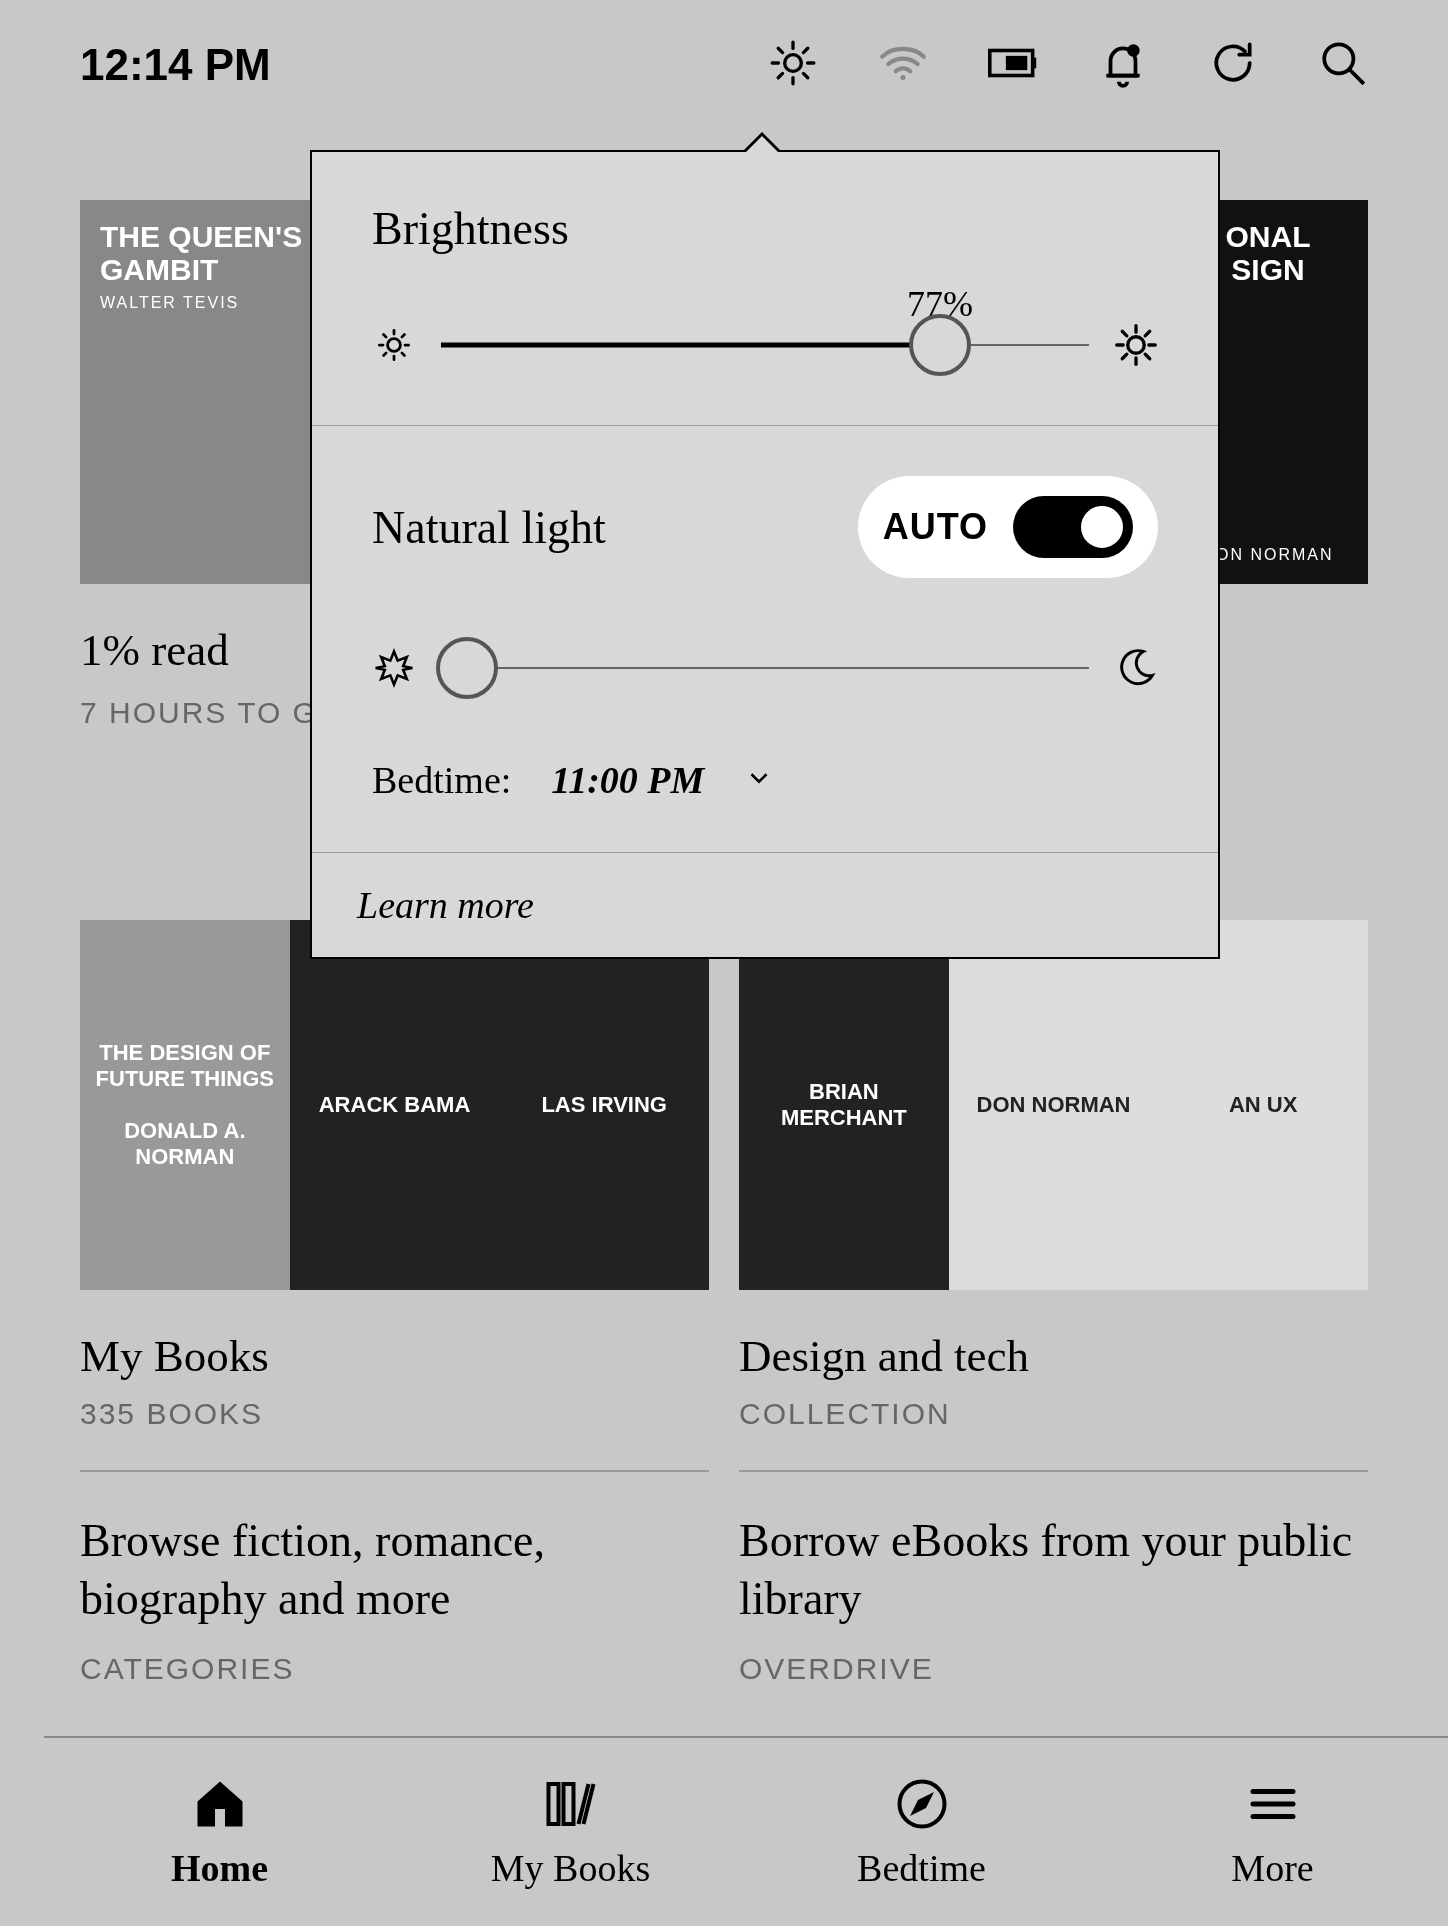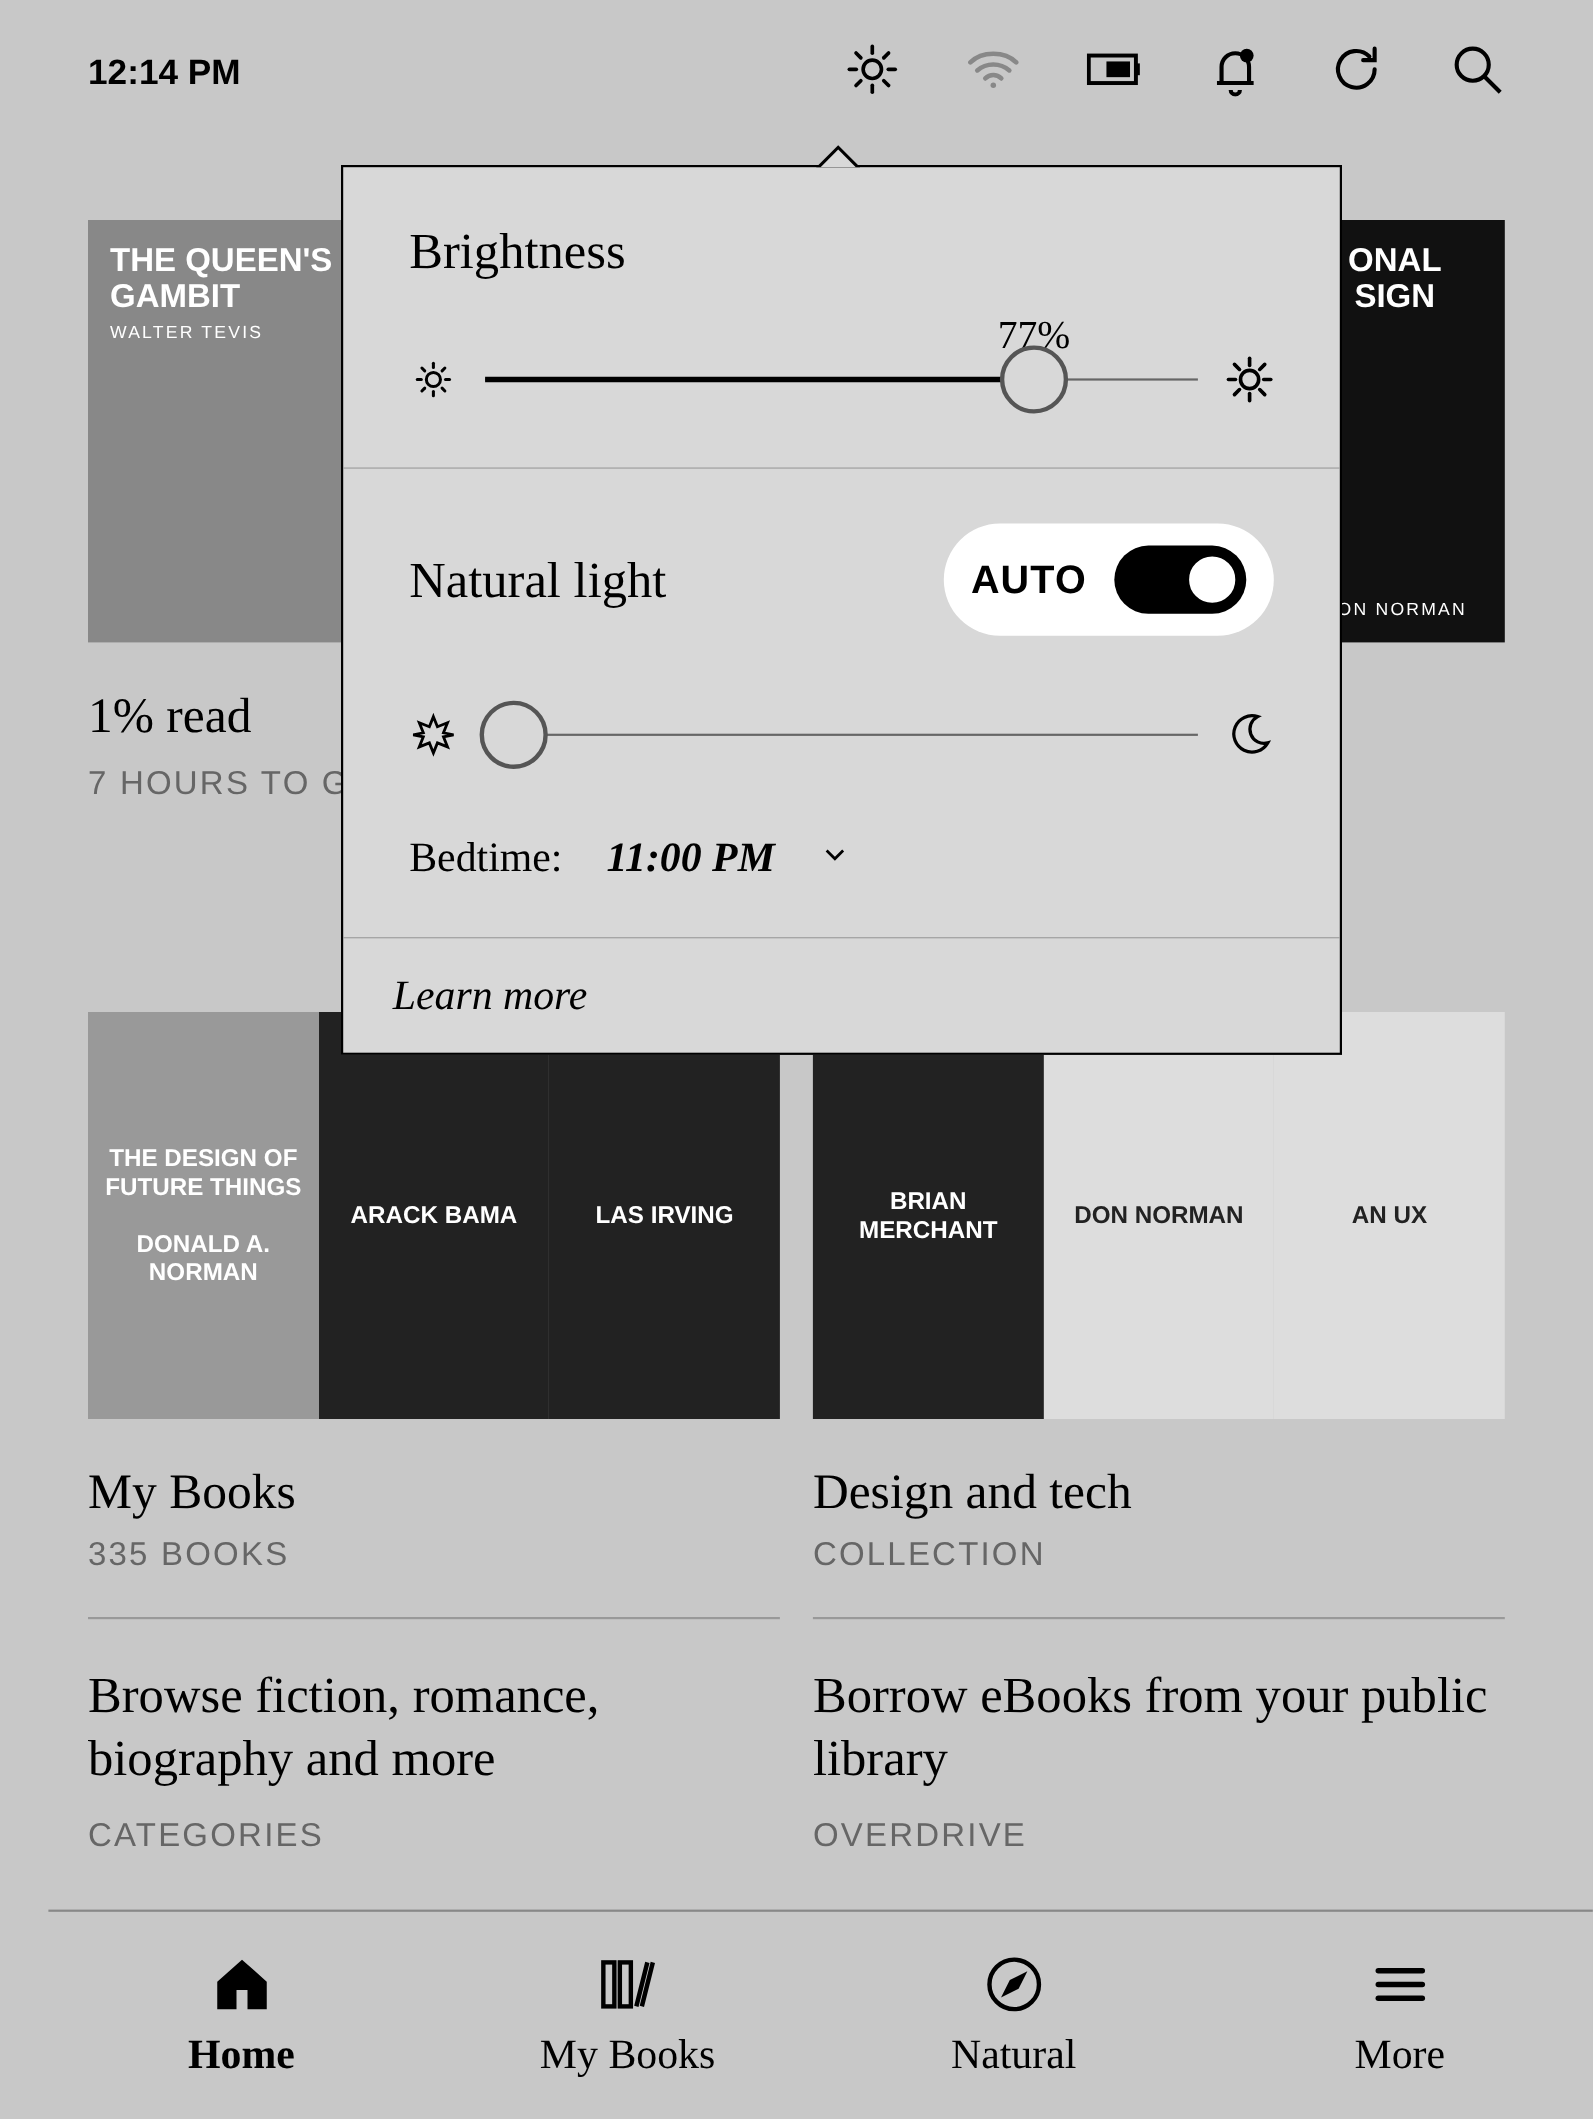--- a/index.html
+++ b/index.html
@@ -17,21 +17,21 @@
     position: absolute;
     top: 0; left: 0; right: 0;
     height: 130px;
     display: flex;
     align-items: center;
     justify-content: space-between;
     padding: 0 80px;
   }
   .time {
     font-family: -apple-system, Helvetica, Arial, sans-serif;
-    font-size: 32px;
+    font-size: 44px;
     font-weight: 600;
   }
   .status-icons {
     display: flex;
     align-items: center;
     gap: 60px;
   }
   .status-icons svg { width: 50px; height: 50px; }
   
   .content {
@@ -497,21 +497,21 @@
         <line x1="15" y1="20" x2="19" y2="4"></line>
         <line x1="19" y1="20" x2="23" y2="4" transform="translate(-2 0)"></line>
       </svg>
     <span class="tab-label">My Books</span>
   </div>
   <div class="tab">
     <svg viewBox="0 0 24 24" fill="none" stroke="#000" stroke-width="1.6">
         <circle cx="12" cy="12" r="9"></circle>
         <polygon points="15,9 13,13 9,15 11,11" fill="#000"></polygon>
       </svg>
-    <span class="tab-label">Natural</span>
+    <span class="tab-label">Bedtime</span>
   </div>
   <div class="tab">
     <svg viewBox="0 0 24 24" fill="none" stroke="#000" stroke-width="2" stroke-linecap="round">
         <line x1="4" y1="7" x2="20" y2="7"></line>
         <line x1="4" y1="12" x2="20" y2="12"></line>
         <line x1="4" y1="17" x2="20" y2="17"></line>
       </svg>
     <span class="tab-label">More</span>
   </div>
 </div>

